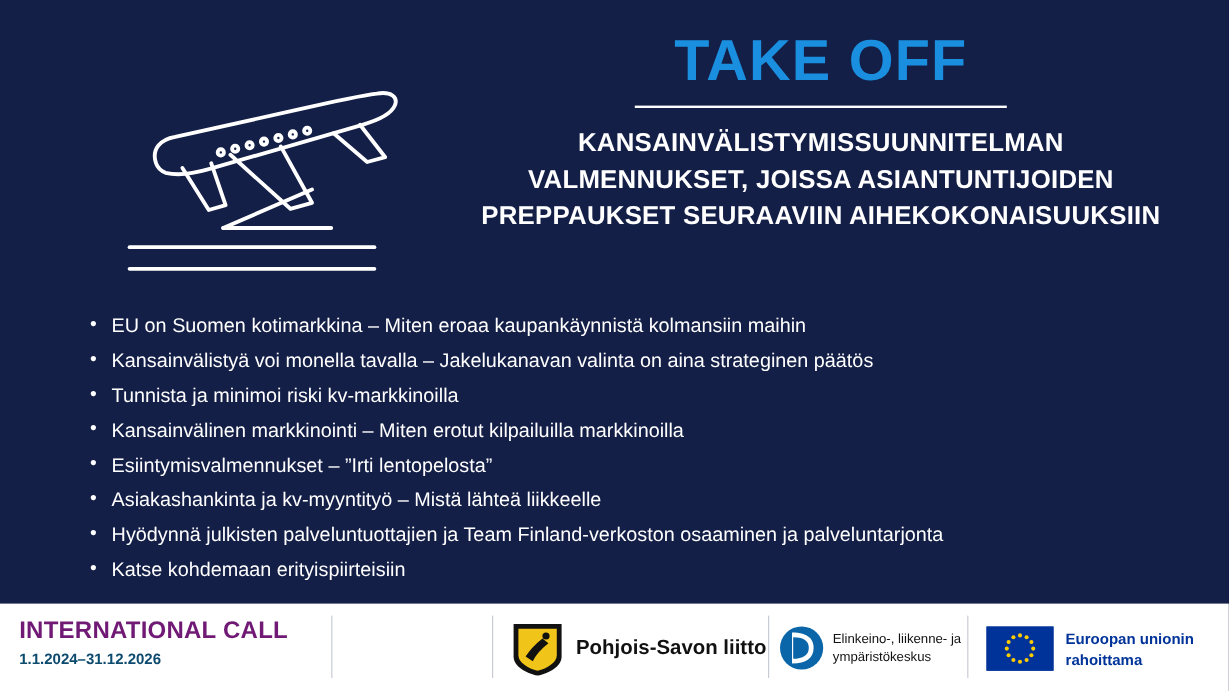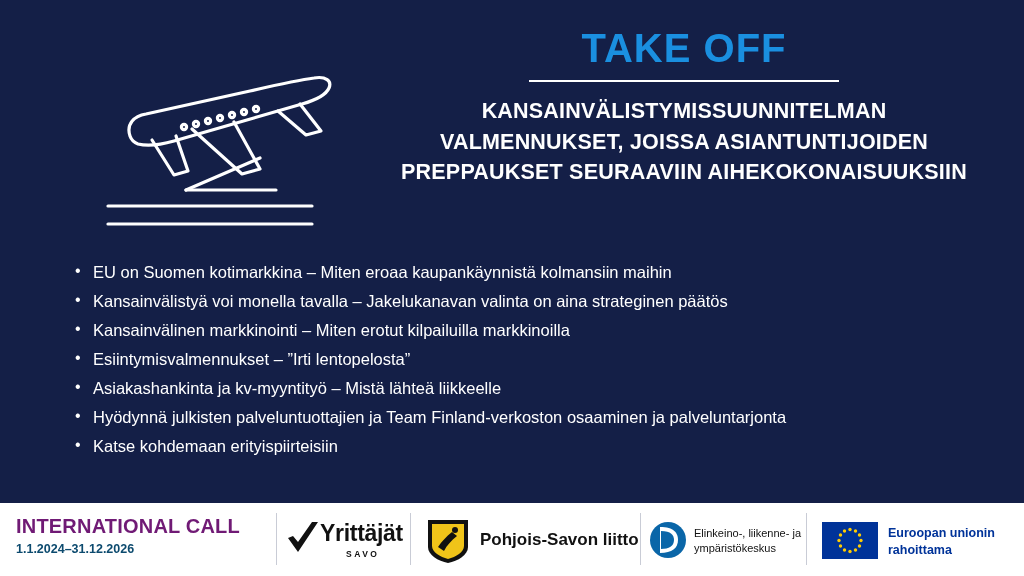--- a/index.html
+++ b/index.html
@@ -39,21 +39,21 @@
   }
 
   .title-block {
     position: absolute;
     left: 360px;
     top: 28px;
     width: 648px;
     text-align: center;
   }
   .main-title {
-    font-size: 40px;
+    font-size: 48px;
     font-weight: bold;
     color: #1a8fe0;
     letter-spacing: 1px;
     line-height: 1;
     margin: 0 0 6px 0;
     text-transform: uppercase;
   }
   .title-rule {
     width: 310px;
     height: 2px;
@@ -273,45 +273,38 @@
       <div class="title-rule"></div>
       <div class="subtitle">KANSAINVÄLISTYMISSUUNNITELMAN</div>
       <div class="subtitle">VALMENNUKSET, JOISSA ASIANTUNTIJOIDEN</div>
       <div class="subtitle">PREPPAUKSET SEURAAVIIN AIHEKOKONAISUUKSIIN</div>
     </div>
   </div>
 
   <ul class="bullets">
     <li>EU on Suomen kotimarkkina – Miten eroaa kaupankäynnistä kolmansiin maihin</li>
     <li>Kansainvälistyä voi monella tavalla – Jakelukanavan valinta on aina strateginen päätös</li>
+    <li>Tunnista ja minimoi riski kv-markkinoilla</li>
     <li>Kansainvälinen markkinointi – Miten erotut kilpailuilla markkinoilla</li>
     <li>Esiintymisvalmennukset – ”Irti lentopelosta”</li>
     <li>Asiakashankinta ja kv-myyntityö – Mistä lähteä liikkeelle</li>
     <li>Hyödynnä julkisten palveluntuottajien ja Team Finland-verkoston osaaminen ja palveluntarjonta</li>
     <li>Katse kohdemaan erityispiirteisiin</li>
   </ul>
 
   <div class="footer">
     <div class="footer-inner">
 
       <div class="call-block">
         <div class="call-title">INTERNATIONAL CALL</div>
         <div class="call-dates">1.1.2024–31.12.2026</div>
       </div>
 
       <div class="divider" style="left:276px;"></div>
 
-      <div class="yrittajat">
-        <svg width="34" height="40" viewBox="0 0 34 40" xmlns="http://www.w3.org/2000/svg">
-          <path d="M2 18 L12 32 L32 2 L26 2 L12 22 L7 16 Z" fill="#111111"></path>
-          <path d="M2 34 L12 38 L30 10 L25 10 L11 30 Z" fill="#111111" opacity="0.0"></path>
-        </svg>
-        <div class="yr-word">Yrittäjät</div>
-        <div class="yr-sub">SAVO</div>
-      </div>
 
       <div class="divider" style="left:410px;"></div>
 
       <div class="psl">
         <svg width="48" height="48" viewBox="0 0 48 48" xmlns="http://www.w3.org/2000/svg">
           <path d="M4 3 H44 V30 C44 38 34 44 24 46 C14 44 4 38 4 30 Z" fill="#111111"></path>
           <path d="M8 7 H40 V29 C40 35 32 40 24 42 C16 40 8 35 8 29 Z" fill="#f0c419"></path>
           <path d="M14 30 C18 24 22 20 28 15 L33 19 C27 24 23 28 20 34 Z" fill="#111111"></path>
           <circle cx="31" cy="13" r="3" fill="#111111"></circle>
         </svg>

